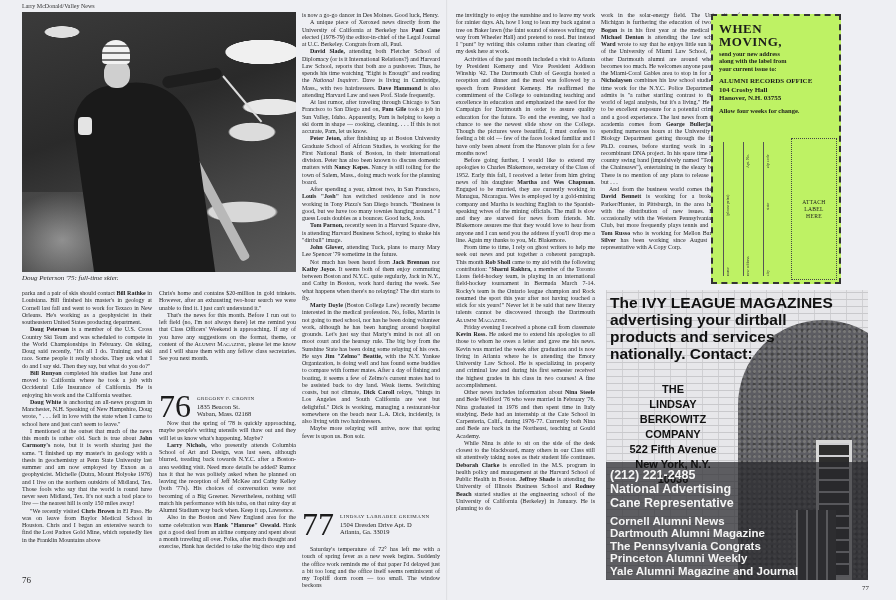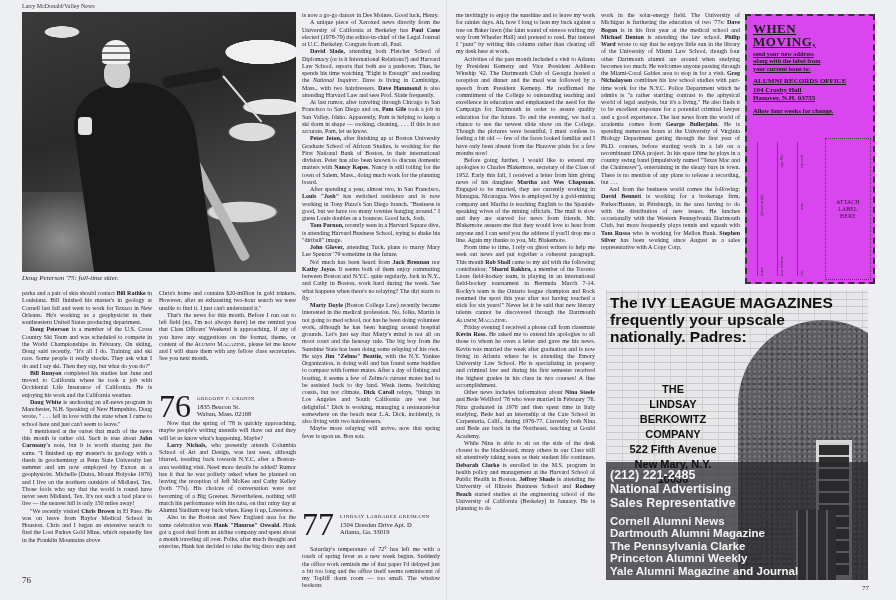--- a/index.html
+++ b/index.html
@@ -38,21 +38,21 @@
   .col b { font-weight: bold; }
 
   .class-head { position: absolute; display: flex; align-items: flex-start; }
   .class-num { font-size: 32px; line-height: 28px; font-family: "Liberation Serif", serif; margin-right: 6px; }
   .class-addr { font-size: 6.5px; line-height: 7.6px; padding-top: 3px; }
   .class-addr .nm { font-size: 5px; letter-spacing: .5px; }
 
   .pageno { position: absolute; top: 575px; font-size: 9px; }
 
   
-  .moving { position: absolute; left: 745px; top: 14px; width: 130px; height: 270px; border: 2px dashed #333; background: #d946ef; padding: 6px; text-decoration: underline; }
+  .moving { position: absolute; left: 711px; top: 14px; width: 130px; height: 270px; border: 2px dashed #333; background: #bef264; padding: 6px; }
   .moving .h1 { font-size: 13px; font-weight: bold; letter-spacing: .5px; line-height: 13px; }
   .moving .sub { font-size: 6.3px; font-weight: bold; line-height: 7.4px; margin-top: 2px; }
   .moving .addr { font-size: 7px; font-weight: bold; line-height: 8.4px; margin-top: 5px; }
   .moving .allow { font-size: 6.5px; font-weight: bold; margin-top: 5px; }
   .form-area { position: absolute; left: 6px; top: 122px; width: 118px; height: 142px; }
   .fline { position: absolute; top: 4px; width: 1px; height: 134px; background: #555; }
   .flabel { position: absolute; font-size: 4px; color: #333; transform: rotate(-90deg); transform-origin: left top; white-space: nowrap; }
   .label-box { position: absolute; left: 72px; top: 0; width: 46px; height: 142px; border: 1px dotted #444; display: flex; align-items: center; justify-content: center; text-align: center; font-size: 5.6px; line-height: 7px; letter-spacing: .3px; }
 
   
@@ -207,37 +207,38 @@
   </div>
 </div>
 
 <div class="ad">
   <div class="ivy"></div>
   <div class="window"></div>
   <div class="window2"></div>
   <div class="ad-dark"></div>
   <div class="ad-text ad-head">
     <div>The IVY LEAGUE MAGAZINES</div>
-    <div>frequently your upscale</div>
-    <div>nationally.  Padres:</div>
+    <div>advertising your dirtball</div>
+    <div>products and services</div>
+    <div>nationally.  Contact:</div>
   </div>
   <div class="ad-text ad-co">
     <div>THE</div>
     <div>LINDSAY</div>
     <div>BERKOWITZ</div>
     <div>COMPANY</div>
     <div>522 Fifth Avenue</div>
-    <div>New Mary, N.Y.</div>
+    <div>New York, N.Y.</div>
     <div>10036</div>
   </div>
   <div class="ad-text ad-phone">
     <div>(212) 221-2485</div>
     <div>National Advertising</div>
-    <div>Sales Representative</div>
+    <div>Cane Representative</div>
   </div>
   <div class="ad-text ad-mags">
     <div>Cornell Alumni News</div>
     <div>Dartmouth Alumni Magazine</div>
-    <div>The Pennsylvania Clarke</div>
+    <div>The Pennsylvania Congrats</div>
     <div>Princeton Alumni Weekly</div>
     <div>Yale Alumni Magazine and Journal</div>
   </div>
 </div>
 
 </body></html>

